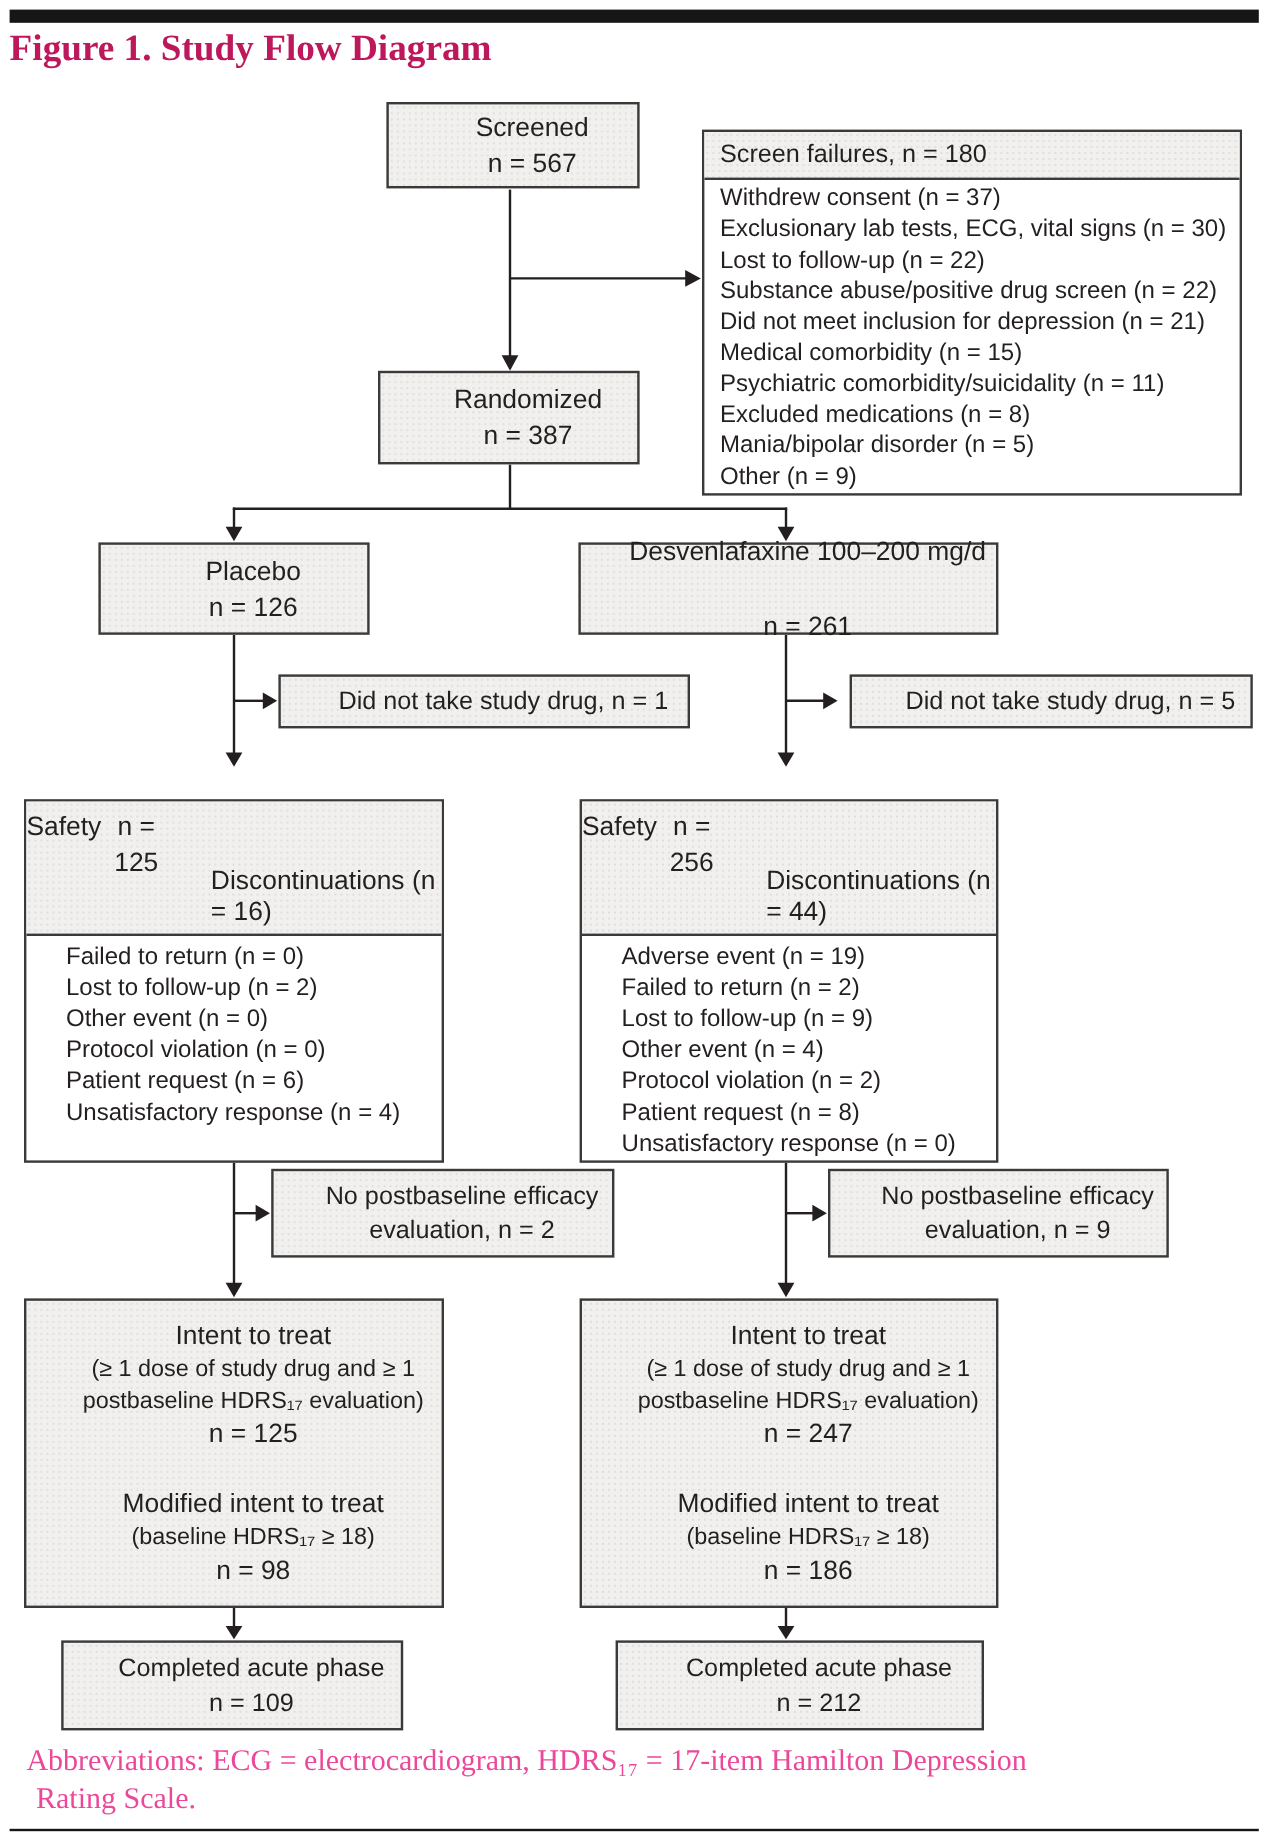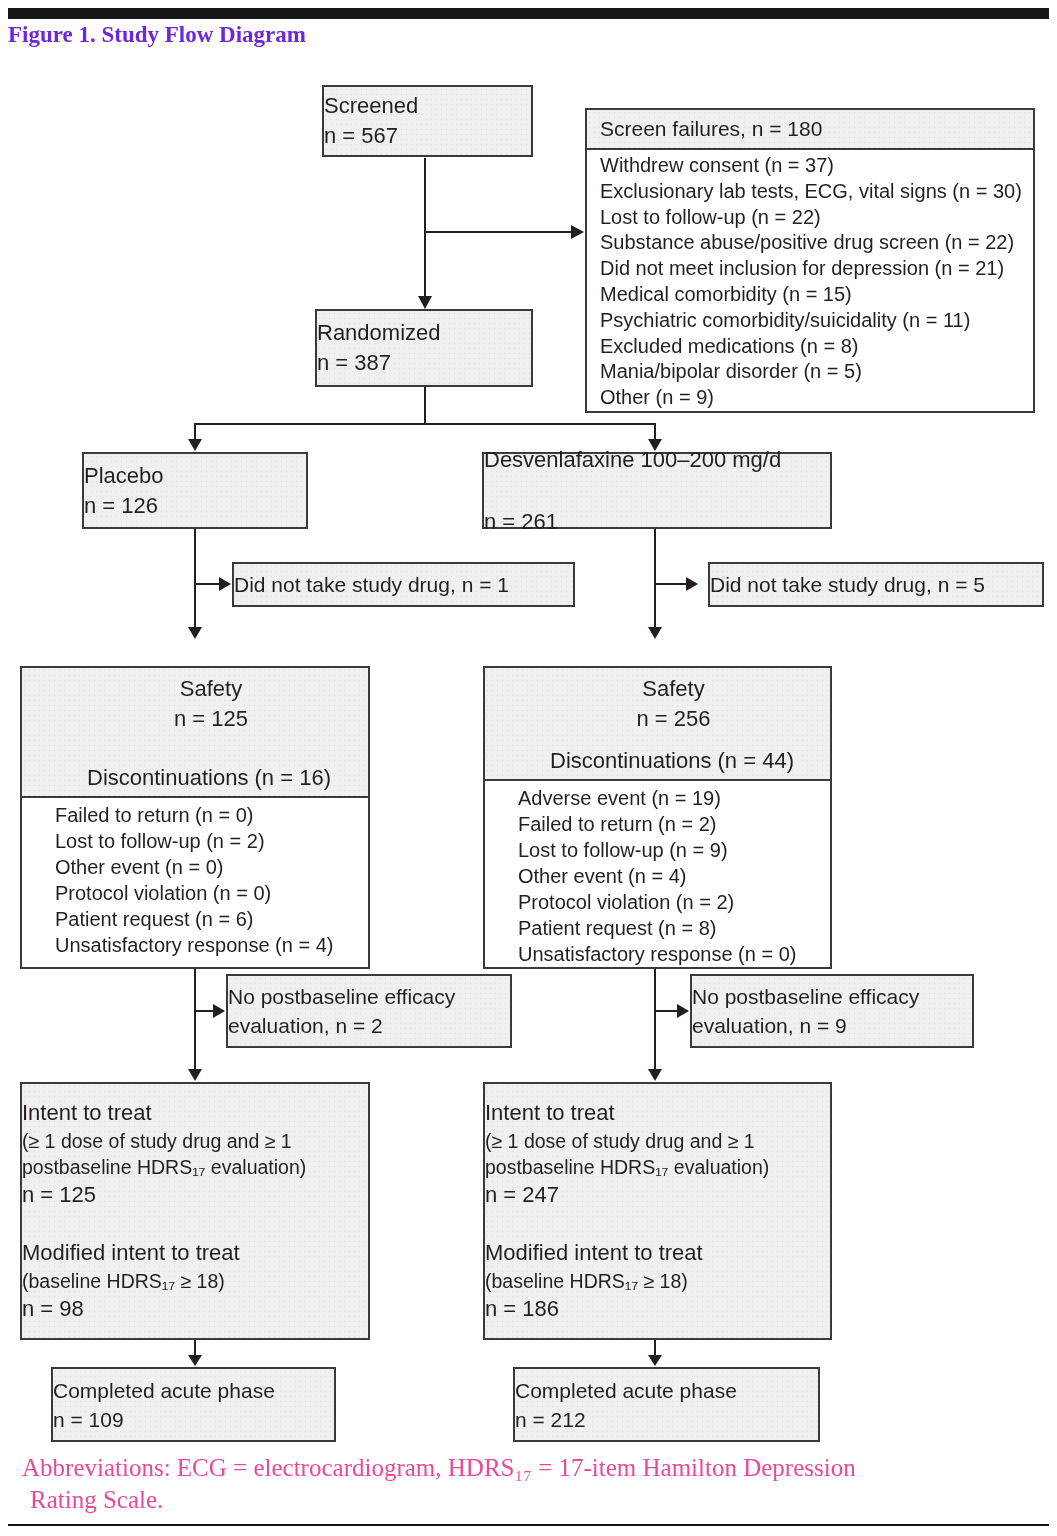--- a/index.html
+++ b/index.html
@@ -3,46 +3,46 @@
 <meta charset="utf-8">
 <style>
   html,body{margin:0;padding:0;background:#ffffff;}
   .canvas{
     position:relative;width:1057px;height:1536px;background:#ffffff;
     font-family:"Liberation Sans","DejaVu Sans",sans-serif;color:#231f20;overflow:hidden;
   }
   .rule{position:absolute;background:#161616;}
   .fig-title{
     position:absolute;left:8px;top:22px;margin:0;
-    font-family:"Liberation Serif","DejaVu Serif",serif;font-weight:600;font-size:23px;color:#6d28d9;
+    font-family:"Liberation Serif","DejaVu Serif",serif;font-weight:600;font-size:31px;color:#be185d;
   }
   svg.connectors{position:absolute;left:0;top:0;width:1057px;height:1536px;}
   svg.connectors line{stroke:#231f20;stroke-width:2;}
   svg.connectors polygon{fill:#231f20;}
   .box{
     position:absolute;box-sizing:border-box;border:2px solid #3a3a3a;
     background-color:#f1f0ee;
     background-image:radial-gradient(circle,#e0dfdc 0.8px,rgba(0,0,0,0) 0.9px);
     background-size:5px 5px;
   }
   .box.split{background:#ffffff;padding:0;display:flex;flex-direction:column;margin-top:26px;}
   .split-header{
     box-sizing:border-box;border-bottom:2px solid #3a3a3a;
     background-color:#f1f0ee;
     background-image:radial-gradient(circle,#e0dfdc 0.8px,rgba(0,0,0,0) 0.9px);
     background-size:5px 5px;
   }
-  .centered{display:flex;flex-direction:column;align-items:flex-start;justify-content:center;text-align:center;}
+  .centered{display:flex;flex-direction:column;align-items:center;justify-content:center;text-align:center;padding-left:32px;}
   .line-lg{font-size:22px;line-height:30px;}
   .line-md{font-size:21px;line-height:29px;}
   .line-sm{font-size:19.5px;line-height:26px;}
   .sf-header{font-size:21px;line-height:38px;padding-left:13px;height:40px;}
   .sf-list{flex:1;padding:3px 6px 0 13px;font-size:20px;}
   .sf-list .list-item{line-height:25.8px;white-space:nowrap;}
-  .safety-header{height:130px;display:flex;flex-direction:column;padding-top:6px;padding-left:32px;}
+  .safety-header{height:112px;display:flex;flex-direction:row;padding-top:6px;}
   .safety-title,.safety-n{text-align:center;font-size:22px;line-height:30px;}
   .safety-disc{margin-top:auto;padding:0 0 5px 33px;font-size:22px;}
   .safety-list{flex:1;padding:4px 4px 0 33px;font-size:20px;}
   .safety-list .list-item{line-height:26px;white-space:nowrap;}
   .gap-lg{height:28px;}
   .footnote{
     position:absolute;left:22px;top:1452px;width:1010px;
     font-family:"Liberation Serif","DejaVu Serif",serif;font-size:25px;line-height:32px;color:#ec4899;
   }
   .footnote .fn2{padding-left:8px;}

